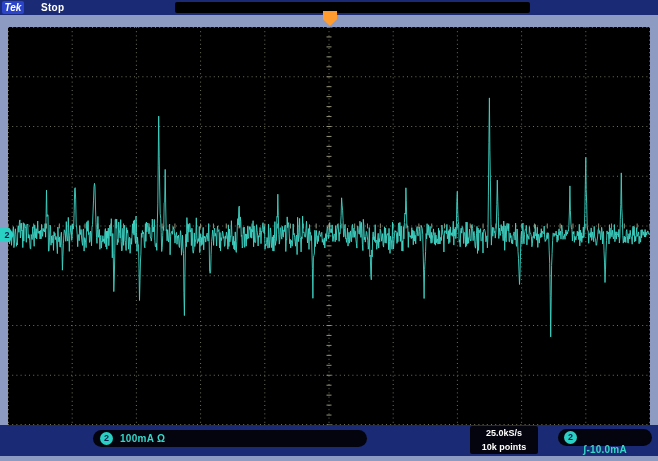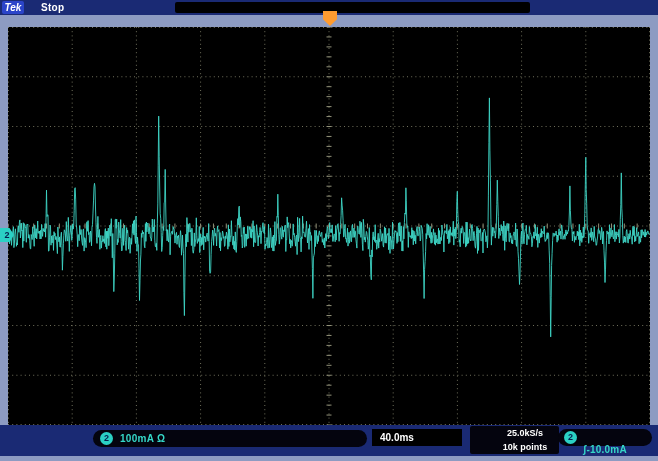--- a/index.html
+++ b/index.html
@@ -62,21 +62,21 @@
     font-size:10px; line-height:13px; letter-spacing:0.3px;text-align:right;
   }
   .time-box{
     position:absolute; left:372px; top:4px; width:90px; height:17px;
     background:#000; color:#fff; font-weight:bold; font-size:10px;
     line-height:17px; padding-left:8px; box-sizing:border-box;
   }
   .rate-box{
     position:absolute; left:470px; top:1px; width:68px; height:28px;
     background:#04040e; color:#fff; font-weight:bold; font-size:9px;
-    text-align:center; border-radius:2px;padding-left:21px;
+    text-align:center; border-radius:2px;
   }
   .rate-box div{ line-height:14px; }
   .trig-pill{
     position:absolute; left:558px; top:4px; width:94px; height:17px;
     background:#04040e; border-radius:9px;
   }
   .trig-pill .badge{ position:absolute; left:6px; top:2px; }
   .trig-text{
     position:absolute; left:25px; top:2px; color:#35d8c9; font-weight:bold;
     font-size:10px; line-height:13px; letter-spacing:0.2px;margin-top:12px;
@@ -217,21 +217,20 @@
       </svg>
   </div>
 
   <div class="ch-marker">2</div>
 
   <div class="bottombar">
     <div class="ch-pill">
       <span class="badge">2</span>
       <span class="ch-scale">100mA Ω</span>
     </div>
-    <div class="time-box">40.0ms</div>
     <div class="rate-box">
       <div>25.0kS/s</div>
       <div>10k points</div>
     </div>
     <div class="trig-pill">
       <span class="badge">2</span>
       <span class="trig-text">ʃ-10.0mA</span>
     </div>
   </div>
 

